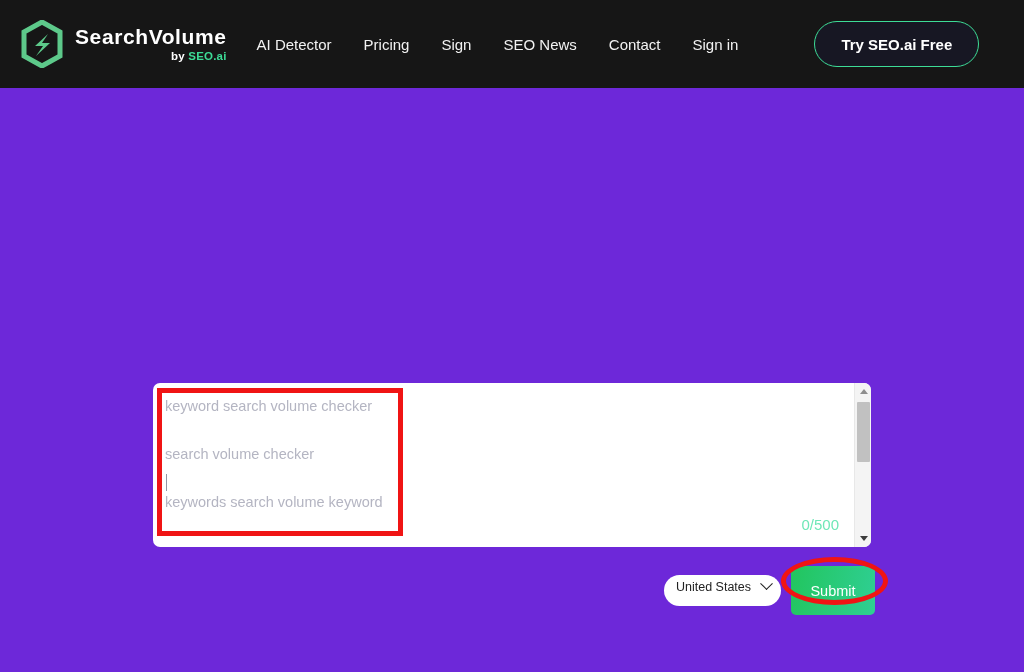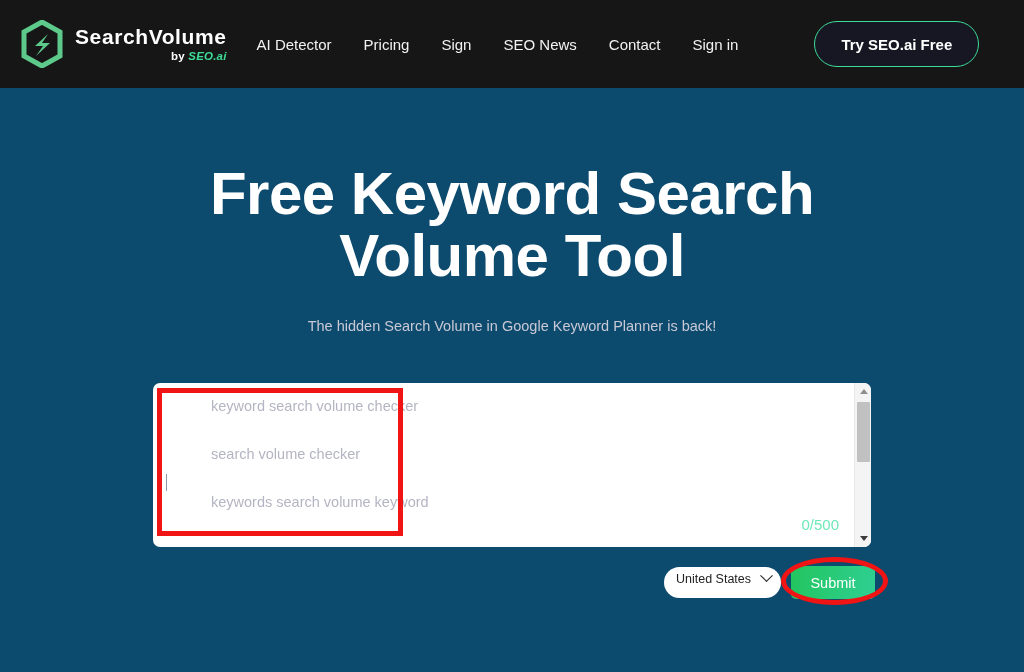--- a/index.html
+++ b/index.html
@@ -2,21 +2,21 @@
 <html><head>
 <meta charset="utf-8">
 <style>
   * { box-sizing: border-box; margin: 0; padding: 0; }
   html, body {
     width: 1024px; height: 672px;
     overflow: hidden;
     background: #141320;
     font-family: "Liberation Sans", sans-serif;
   }
-  .page { position: relative; width: 1024px; height: 672px; background: #0c4a6e; }
+  .page { position: relative; width: 1024px; height: 672px; background: #6d28d9; }
 
   
   .header {
     position: absolute; top: 0; left: 0;
     width: 1024px; height: 88px;
     background: #161616;
     display: flex; align-items: center;
   }
   .logo-wrap {
     display: flex; align-items: center; gap: 11px;
@@ -26,21 +26,21 @@
   .logo-text { display: flex; flex-direction: column; line-height: 1; }
   .logo-title {
     font-size: 21px; font-weight: bold; color: #ffffff;
     letter-spacing: 0.6px;
   }
   .logo-sub {
     font-size: 11.5px; font-weight: bold; margin-top: 4px;
     text-align: right; letter-spacing: 0.2px;
   }
   .logo-sub .by { color: #ffffff; margin-left: 8px; }
-  .logo-sub .seo { color: #3ddc97; font-style: italic; }
+  .logo-sub .seo { color: #3ddc97; }
 
   .nav { display: flex; align-items: center; margin-left: 30px; }
   .nav-item {
     color: #f2f2f2; font-size: 15px;
     padding: 6px 0; margin-right: 32px;
     white-space: nowrap; cursor: pointer;
   }
   .nav-item:last-of-type { margin-right: 0; }
 
   .cta-btn {
@@ -80,21 +80,21 @@
     border-radius: 7px;
     overflow: hidden;
   }
   .ta-inner {
     position: absolute; left: 0; top: 0;
     width: 700px; height: 164px;
     padding: 15px 16px 0 12px;
   }
   .ph-line {
     color: #b4b5c2; font-size: 14.5px;
-    line-height: 1.15; height: 24px; margin-left: 46px;
+    line-height: 1.15; height: 24px;
   }
   .ph-gap { height: 24px; }
   .caret {
     width: 1px; height: 17px; background: #9296a5;
     margin-left: 1px;
   }
   .caret-row { height: 24px; display: flex; align-items: center; }
 
   .counter {
     position: absolute; right: 32px; bottom: 14px;
@@ -160,21 +160,21 @@
     cursor: pointer;
   }
   .country-label { color: #222; font-size: 12.5px; flex: 1; }
   .chev {
     width: 9px; height: 9px;
     border-right: 1.6px solid #222; border-bottom: 1.6px solid #222;
     transform: rotate(45deg) translate(-2px,-2px);
     flex: none;
   }
   .submit-btn {
-    width: 84px; height: 33px;
+    width: 84px; height: 49px;
     border-radius: 5px;
     background: linear-gradient(100deg, #22c55e 0%, #2fcf93 100%);
     color: #ffffff; font-size: 14.5px;
     display: flex; align-items: center; justify-content: center;
     border: none; cursor: pointer;
     font-family: "Liberation Sans", sans-serif;
   }
 </style>
 </head>
 <body>
@@ -200,27 +200,20 @@
       <div class="nav-item">AI Detector</div>
       <div class="nav-item">Pricing</div>
       <div class="nav-item">Sign</div>
       <div class="nav-item">SEO News</div>
       <div class="nav-item">Contact</div>
       <div class="nav-item">Sign in</div>
       <div class="cta-btn">Try SEO.ai Free</div>
     </nav>
   </div>
 
-  <div class="hero">
-    <h1 class="hero-title">
-      <span>Free Keyword Search</span><br>
-      <span>Volume Tool</span>
-    </h1>
-    <div class="hero-sub">The hidden Search Volume in Google Keyword Planner is back!</div>
-  </div>
 
   <div class="ta-card">
     <div class="ta-inner">
       <div class="ph-line">keyword search volume checker</div>
       <div class="ph-gap"></div>
       <div class="ph-line">search volume checker</div>
       <div class="caret-row">
         <div class="caret"></div>
       </div>
       <div class="ph-line">keywords search volume keyword</div>

